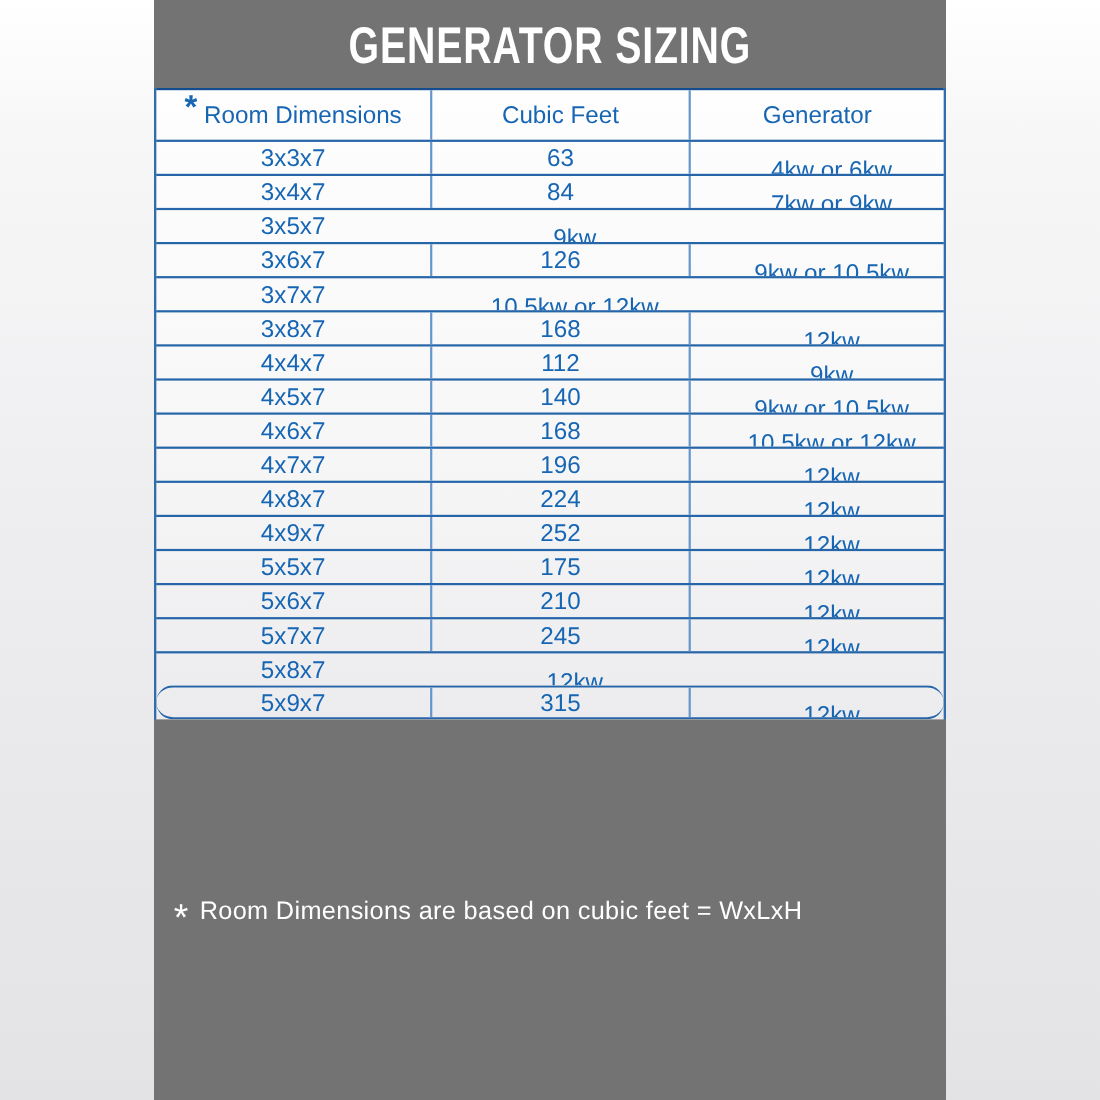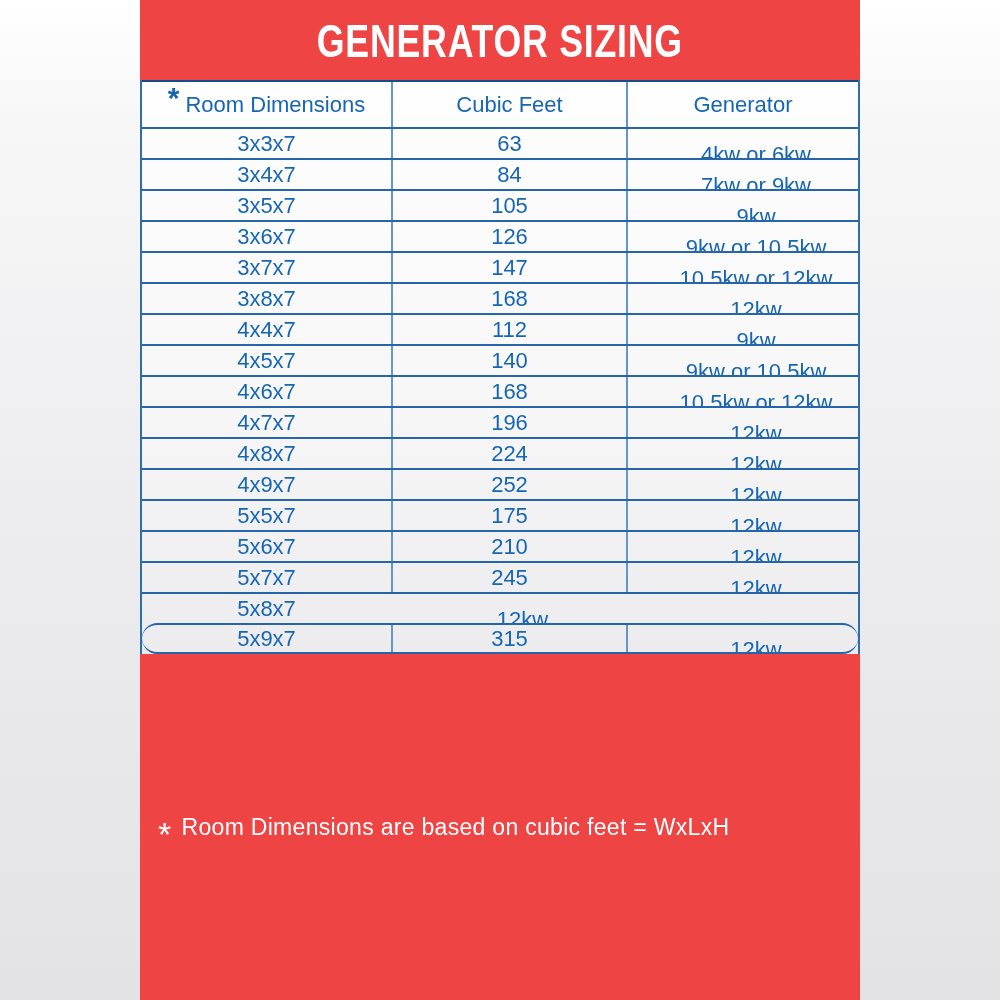--- a/index.html
+++ b/index.html
@@ -8,21 +8,21 @@
     font-family: "Liberation Sans", sans-serif;
     background: linear-gradient(180deg, #ffffff 0%, #f7f7f8 12%, #ececee 55%, #e3e3e5 100%);
     position: relative;
     overflow: hidden;
   }
 
   .panel {
     position: absolute;
     left: 140px; top: 0;
     width: 720px; height: 1000px;
-    background: #ef4444;
+    background: #737373;
     display: flex;
     flex-direction: column;
   }
 
   
   .title-band {
     height: 80px;
     display: flex;
     align-items: center;
     justify-content: center;
@@ -122,31 +122,29 @@
           <div class="tcell mid">63</div>
           <div class="tcell gen">4kw or 6kw</div>
         </div>
         <div class="trow">
           <div class="tcell">3x4x7</div>
           <div class="tcell mid">84</div>
           <div class="tcell gen">7kw or 9kw</div>
         </div>
         <div class="trow">
           <div class="tcell">3x5x7</div>
-          <div class="tcell mid">105</div>
           <div class="tcell gen">9kw</div>
         </div>
         <div class="trow">
           <div class="tcell">3x6x7</div>
           <div class="tcell mid">126</div>
           <div class="tcell gen">9kw or 10.5kw</div>
         </div>
         <div class="trow">
           <div class="tcell">3x7x7</div>
-          <div class="tcell mid">147</div>
           <div class="tcell gen">10.5kw or 12kw</div>
         </div>
         <div class="trow">
           <div class="tcell">3x8x7</div>
           <div class="tcell mid">168</div>
           <div class="tcell gen">12kw</div>
         </div>
         <div class="trow">
           <div class="tcell">4x4x7</div>
           <div class="tcell mid">112</div>

